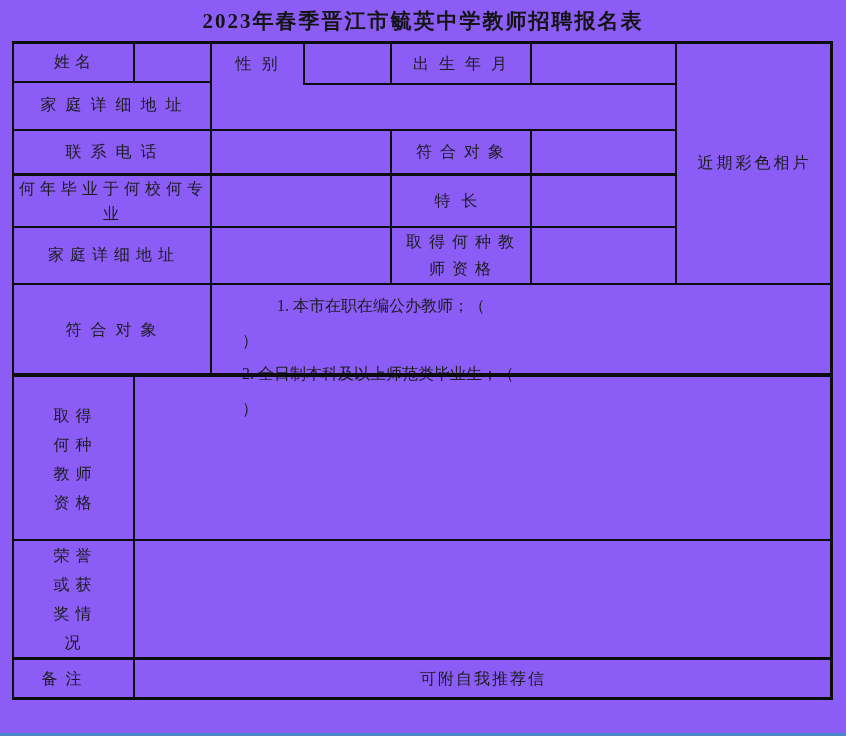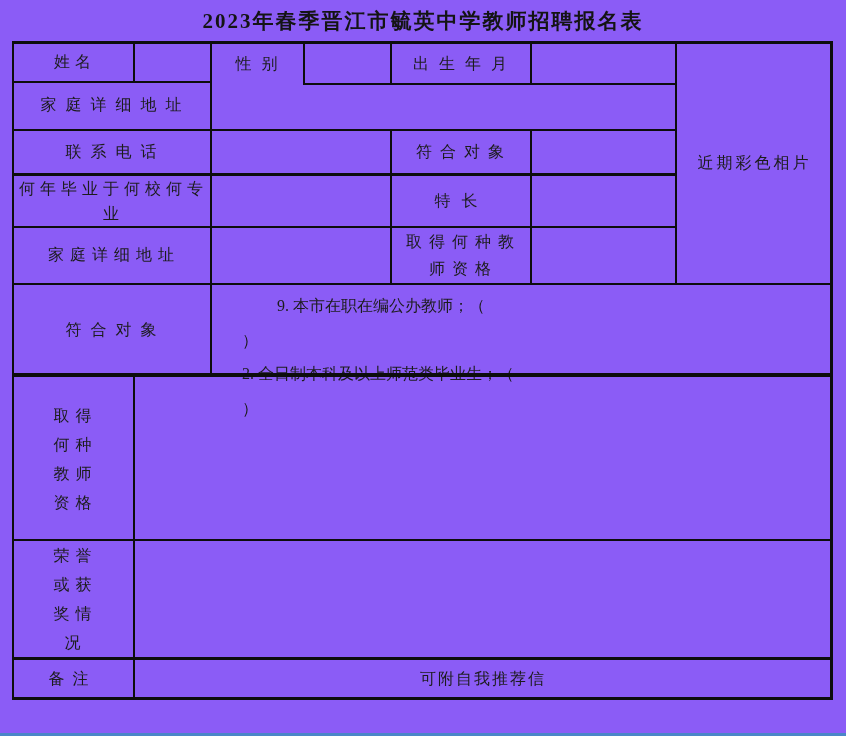--- a/index.html
+++ b/index.html
@@ -68,35 +68,35 @@
   <div class="cell" style="left:530px;top:226px;width:145px;height:57px"></div>
 
   <div class="cell" style="left:675px;top:43px;width:156px;height:240px">
     <span style="letter-spacing:3px;margin-right:-3px">近期彩色相片</span>
   </div>
 
   <div class="cell" style="left:12px;top:283px;width:198px;height:93px">
     <span style="letter-spacing:9px;margin-right:-9px">符合对象</span>
   </div>
   <div class="cell" style="left:210px;top:283px;width:621px;height:93px;display:block;padding:6px 0 0 32px;box-sizing:border-box;line-height:33px;text-align:left">
-    <div class="optline" style="text-indent:35px"><span style="display:inline">9. 本市在职在编公办教师；（</span><span class="gap" style="width:168px"></span><span style="display:inline">）</span></div>
+    <div class="optline" style="text-indent:35px"><span style="display:inline">1. 本市在职在编公办教师；（</span><span class="gap" style="width:168px"></span><span style="display:inline">）</span></div>
     <div class="optline"><span style="display:inline">2. 全日制本科及以上师范类毕业生；（</span><span class="gap" style="width:160px"></span><span style="display:inline">）</span></div>
   </div>
 
   <div class="cell" style="left:12px;top:377px;width:121px;height:163px">
     <span style="width:46px;letter-spacing:6px;margin-right:-6px;line-height:29px">取得何种教师资格</span>
   </div>
   <div class="cell" style="left:133px;top:377px;width:698px;height:163px"></div>
 
   <div class="cell" style="left:12px;top:541px;width:121px;height:116px">
     <span style="width:46px;letter-spacing:6px;margin-right:-6px;line-height:29px">荣誉或获奖情况</span>
   </div>
   <div class="cell" style="left:133px;top:541px;width:698px;height:116px"></div>
 
-  <div class="cell" style="left:16px;top:660px;width:105px;height:37px">
+  <div class="cell" style="left:9px;top:660px;width:105px;height:37px">
     <span style="letter-spacing:8px;margin-right:-8px">备注</span>
   </div>
   <div class="cell" style="left:133px;top:660px;width:698px;height:37px">
     <span style="letter-spacing:2px;margin-right:-2px">可附自我推荐信</span>
   </div>
 
   <div class="hline" style="left:12px;top:41px;width:821px;height:3px"></div>
   <div class="hline" style="left:12px;top:81px;width:198px;height:2px"></div>
   <div class="hline" style="left:303px;top:83px;width:372px;height:2px"></div>
   <div class="hline" style="left:12px;top:129px;width:663px;height:2px"></div>

